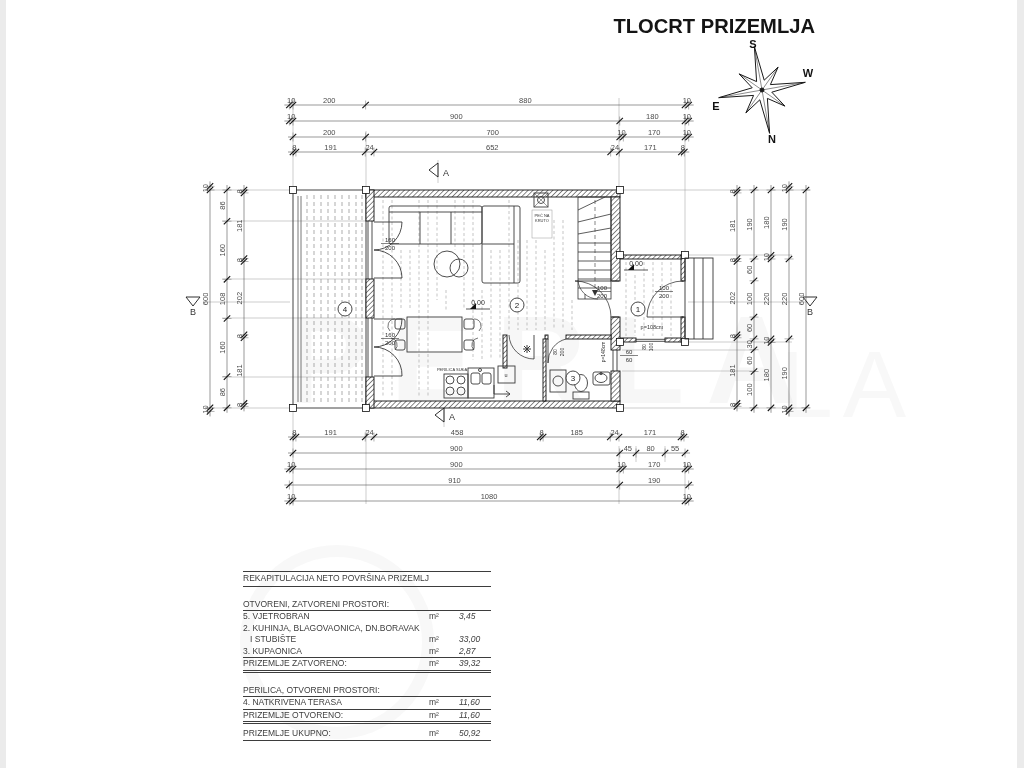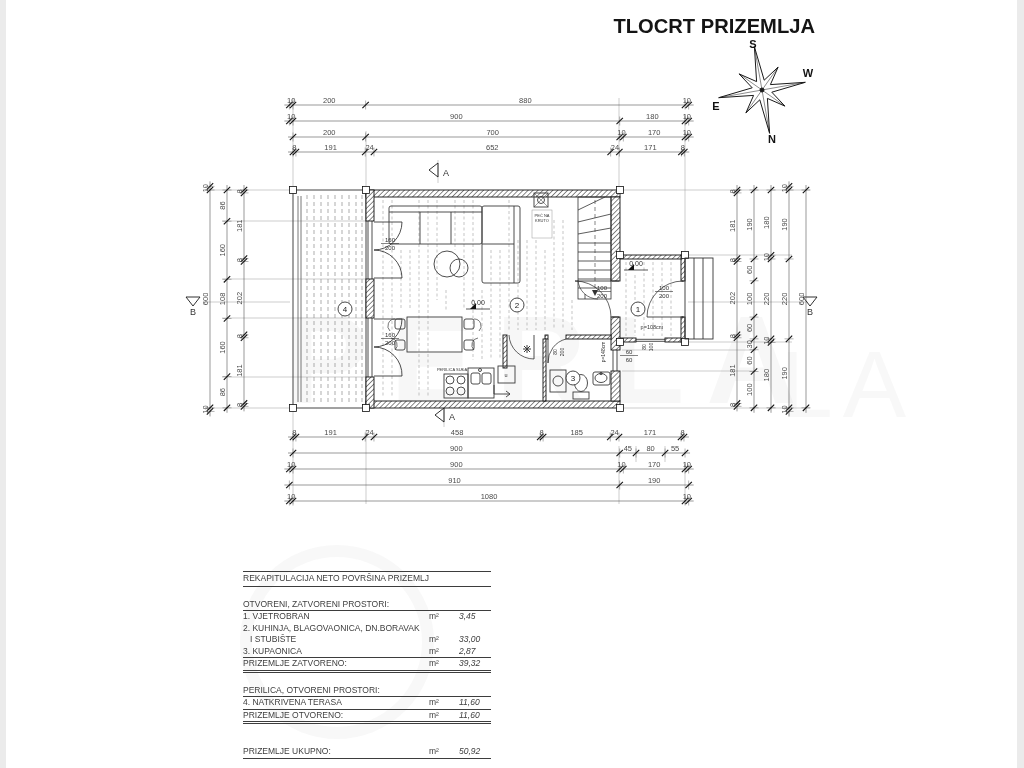--- a/index.html
+++ b/index.html
@@ -20,21 +20,21 @@
   #table{position:absolute;left:243px;top:571px;width:248px;color:#3d3d3d;
          font-size:8.5px;line-height:11.5px;}
   #table .trow{display:flex;}
   #table .trow .lab{flex:1;white-space:nowrap;overflow:hidden;}
   #table .trow .unit{width:30px;}
   #table .trow .val{width:32px;text-align:left;font-style:italic;}
   #table .ttl{border-top:1px solid #3d3d3d;border-bottom:1px solid #3d3d3d;padding:1px 0;}
   #table .hdr{border-bottom:1px solid #3d3d3d;margin-top:12px;}
   #table .rule{border-bottom:1px solid #3d3d3d;}
   #table .total{border-bottom:3px double #3d3d3d;}
-  #table .grand{border-bottom:1px solid #3d3d3d;margin-top:22px;}
+  #table .grand{border-bottom:1px solid #3d3d3d;margin-top:4px;}
   #table .ind{padding-left:7px;}
 </style>
 </head>
 <body>
 
 <div id="page">
   <div class="edge" style="left:0;width:6px"></div>
   <div class="edge" style="left:1017px;width:7px"></div>
 
   <div id="wm1">PERLA</div>
@@ -667,21 +667,21 @@
         <span class="lab">REKAPITULACIJA NETO POVRŠINA PRIZEMLJE</span>
         <span class="unit"></span>
         <span class="val"></span>
       </div>
       <div class="trow hdr">
         <span class="lab">OTVORENI, ZATVORENI PROSTORI:</span>
         <span class="unit"></span>
         <span class="val"></span>
       </div>
       <div class="trow ">
-        <span class="lab">1. VJETROBRAN</span>
+        <span class="lab">5. VJETROBRAN</span>
         <span class="unit">m²</span>
         <span class="val">3,45</span>
       </div>
       <div class="trow ">
         <span class="lab">2. KUHINJA, BLAGOVAONICA, DN.BORAVAK</span>
         <span class="unit"></span>
         <span class="val"></span>
       </div>
       <div class="trow ">
         <span class="lab ind">I STUBIŠTE</span>

